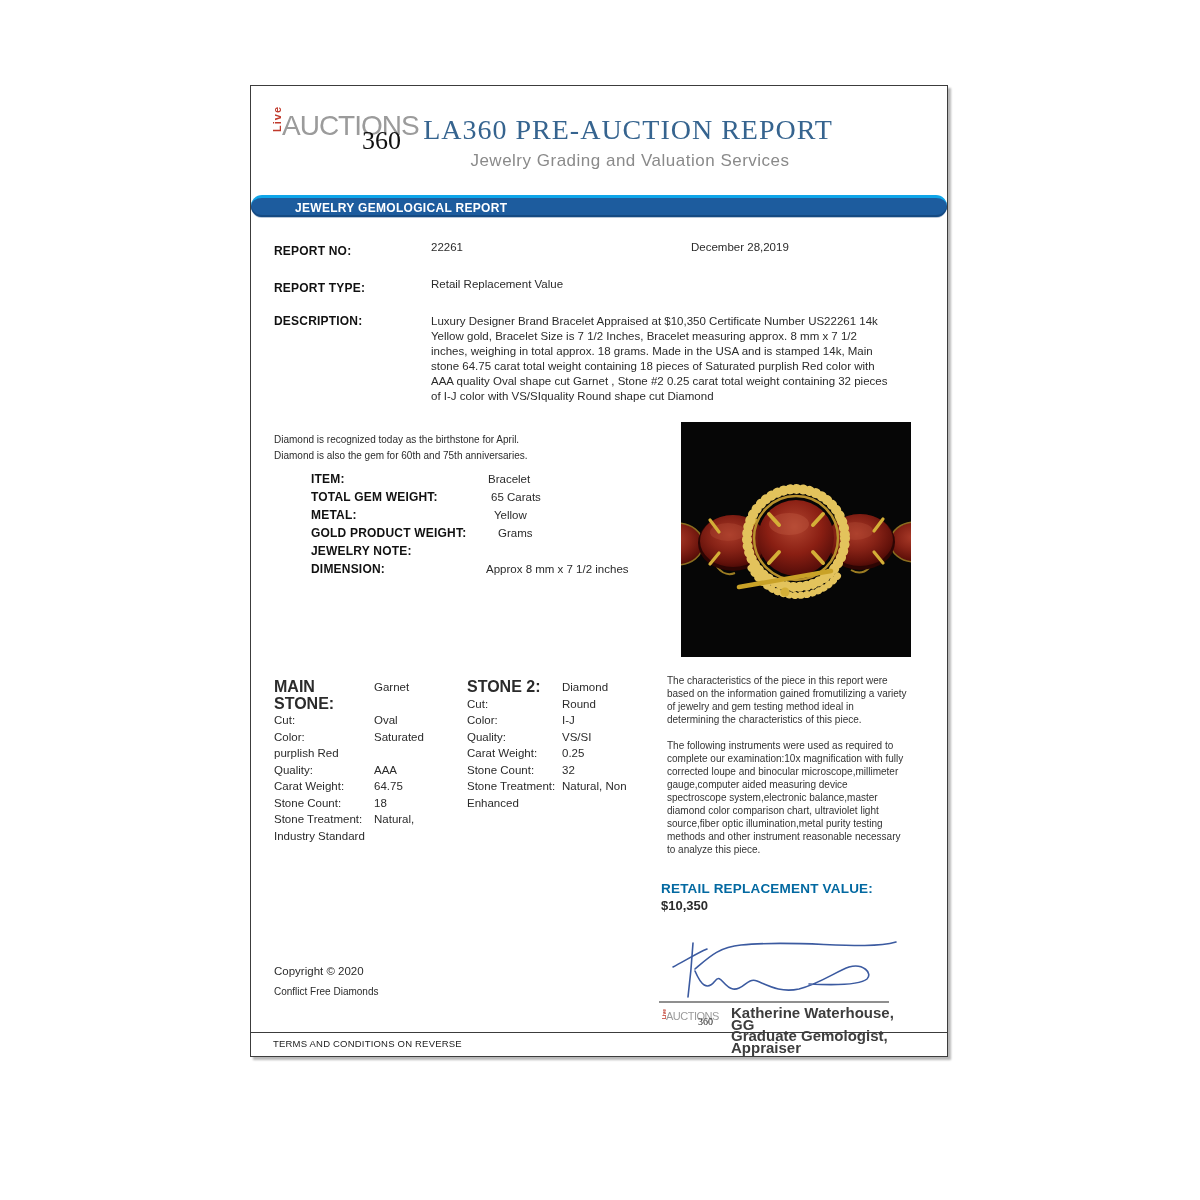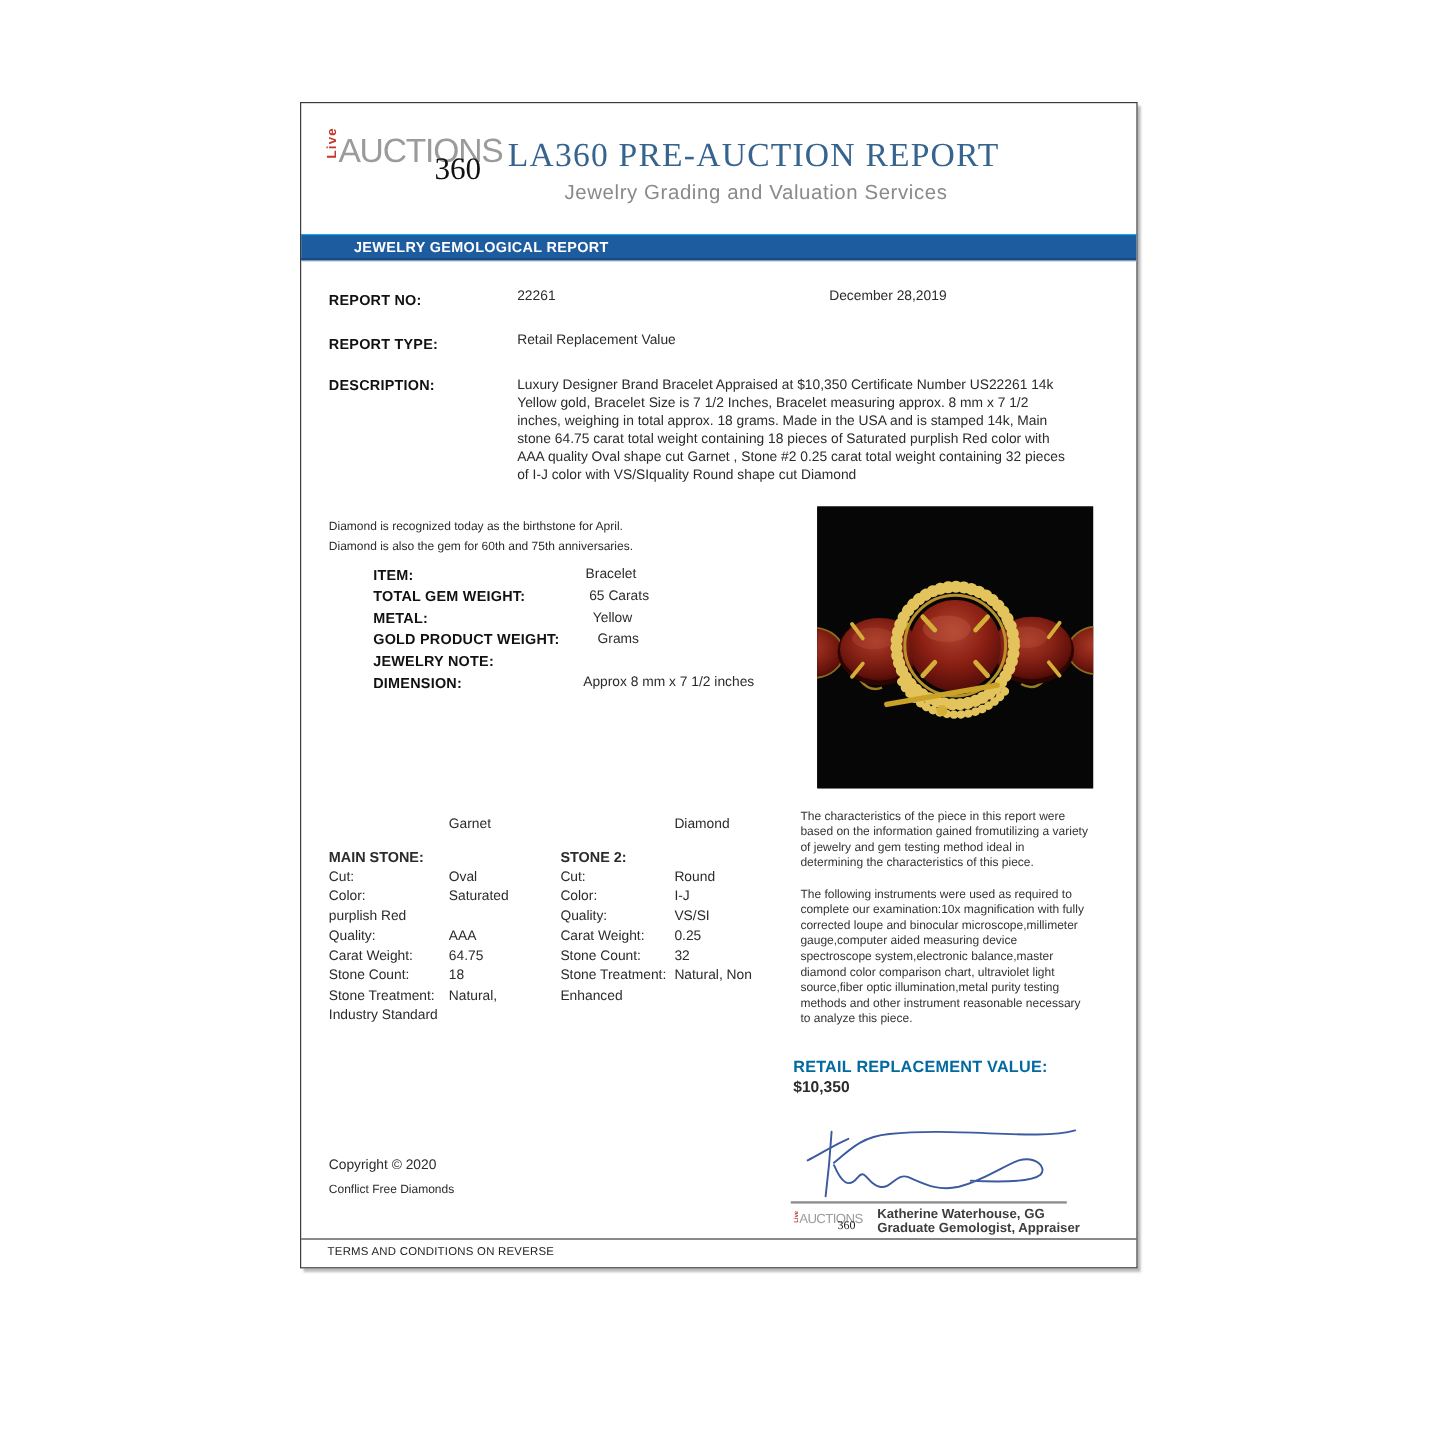--- a/index.html
+++ b/index.html
@@ -13,21 +13,21 @@
   }
 
   
   .logo { position:absolute; left:18px; top:16px; width:160px; height:60px; }
   .logo-live { position:absolute; left:2px; top:30px; color:#c0392b; font-size:11px; font-weight:bold; transform:rotate(-90deg); transform-origin:left top; letter-spacing:1px; }
   .logo-auctions { position:absolute; left:13px; top:8px; font-size:28px; color:#9b9b9b; letter-spacing:-1px; font-weight:500; }
   .logo-360 { position:absolute; left:93px; top:24px; font-family:"Liberation Serif", serif; font-size:26px; color:#111; }
   .title { position:absolute; left:0; top:28px; width:100%; padding-left:58px; text-align:center; font-family:"Liberation Serif", serif; font-size:28px; color:#36648f; letter-spacing:1px; }
   .subtitle { position:absolute; left:0; top:65px; width:100%; padding-left:62px; text-align:center; font-size:17px; color:#8a8a8a; letter-spacing:.5px; }
 
-  .banner { position:absolute; left:0; top:109px; width:100%; height:22px; background:#1d5c9e; border-top:1px solid #0ea5e9; box-shadow:inset 0 -2px 0 #154a82, 0 1px 0 #b9c6d6; }
+  .banner { position:absolute; left:0; top:109px; width:100%; height:22px; background:#1d5c9e; border-top:3px solid #0ea5e9; box-shadow:inset 0 -2px 0 #154a82, 0 1px 0 #b9c6d6;border-radius:11px; }
   .banner span { display:inline-block; margin-left:44px; line-height:21px; color:#fff; font-size:12px; font-weight:bold; letter-spacing:.3px; }
 
   .lbl { font-weight:bold; font-size:12px; color:#111; letter-spacing:.2px; }
   .val { font-size:11.5px; color:#2b2b2b; }
 
   .row-reportno { position:absolute; left:23px; top:155px; width:640px; }
   .row-reportno .v { position:absolute; left:157px; top:0; }
   .row-reportno .d { position:absolute; left:417px; top:0; }
   .row-reporttype { position:absolute; left:23px; top:192px; width:640px; }
   .row-reporttype .v { position:absolute; left:157px; top:0; }
@@ -46,39 +46,39 @@
   .photo svg { display:block; }
 
   
   .stonecol { position:absolute; top:593px; font-size:11.5px; line-height:16.5px; }
   .stonecol.main { left:23px; width:190px; }
   .stonecol.s2 { left:216px; width:200px; }
   .srow { display:flex; }
   .srow .sl { flex:none; }
   .main .sl { width:100px; }
   .s2 .sl { width:95px; }
-  .srow.hdr .sl { font-weight:bold; font-size:12px;margin-top:27px; }
+  .srow.hdr .sl { font-weight:bold; font-size:16px; }
   .srow .sv { flex:1; }
   .wrapline { display:block; }
 
   .method { position:absolute; left:416px; top:588px; width:240px; font-size:10px; line-height:13px; color:#333; }
   .method p + p { margin-top:13px; }
 
   .rrv { position:absolute; left:410px; top:795px; }
   .rrv .rl { font-size:13.5px; font-weight:bold; color:#0369a1; letter-spacing:.2px; }
   .rrv .rv { font-size:13px; font-weight:bold; margin-top:2px; }
 
   .sig { position:absolute; left:398px; top:843px; width:260px; height:100px; }
   .sig-svg { position:absolute; left:0; top:0; }
   .sig-line { position:absolute; left:10px; top:72px; width:230px; border-bottom:2px solid #8f8f8f; }
   .sig-logo { position:absolute; left:12px; top:78px; width:70px; height:22px; }
   .sig-logo .ll { position:absolute; left:0; top:12px; color:#c0392b; font-size:5px; font-weight:bold; transform:rotate(-90deg); transform-origin:left top; }
   .sig-logo .la { position:absolute; left:5px; top:3px; font-size:11px; color:#9b9b9b; letter-spacing:-.5px; }
   .sig-logo .l3 { position:absolute; left:37px; top:9px; font-family:"Liberation Serif", serif; font-size:10px; color:#222; }
-  .sig-name { position:absolute; left:82px; top:78px; font-size:11px; font-weight:bold; color:#3d3d3d; line-height:11.5px; }
+  .sig-name { position:absolute; left:82px; top:78px; font-size:15px; font-weight:bold; color:#3d3d3d; line-height:11.5px; }
 
   .copyright { position:absolute; left:23px; top:879px; font-size:11.5px; }
   .conflict { position:absolute; left:23px; top:900px; font-size:10px; }
 
   .footer { position:absolute; left:0; bottom:0; width:100%; height:24px; border-top:1px solid #3c3c3c; }
   .footer span { display:inline-block; margin-left:22px; margin-top:5px; font-size:9.5px; color:#222; letter-spacing:.2px;text-align:right; }
 </style>
 </head>
 <body>
 

